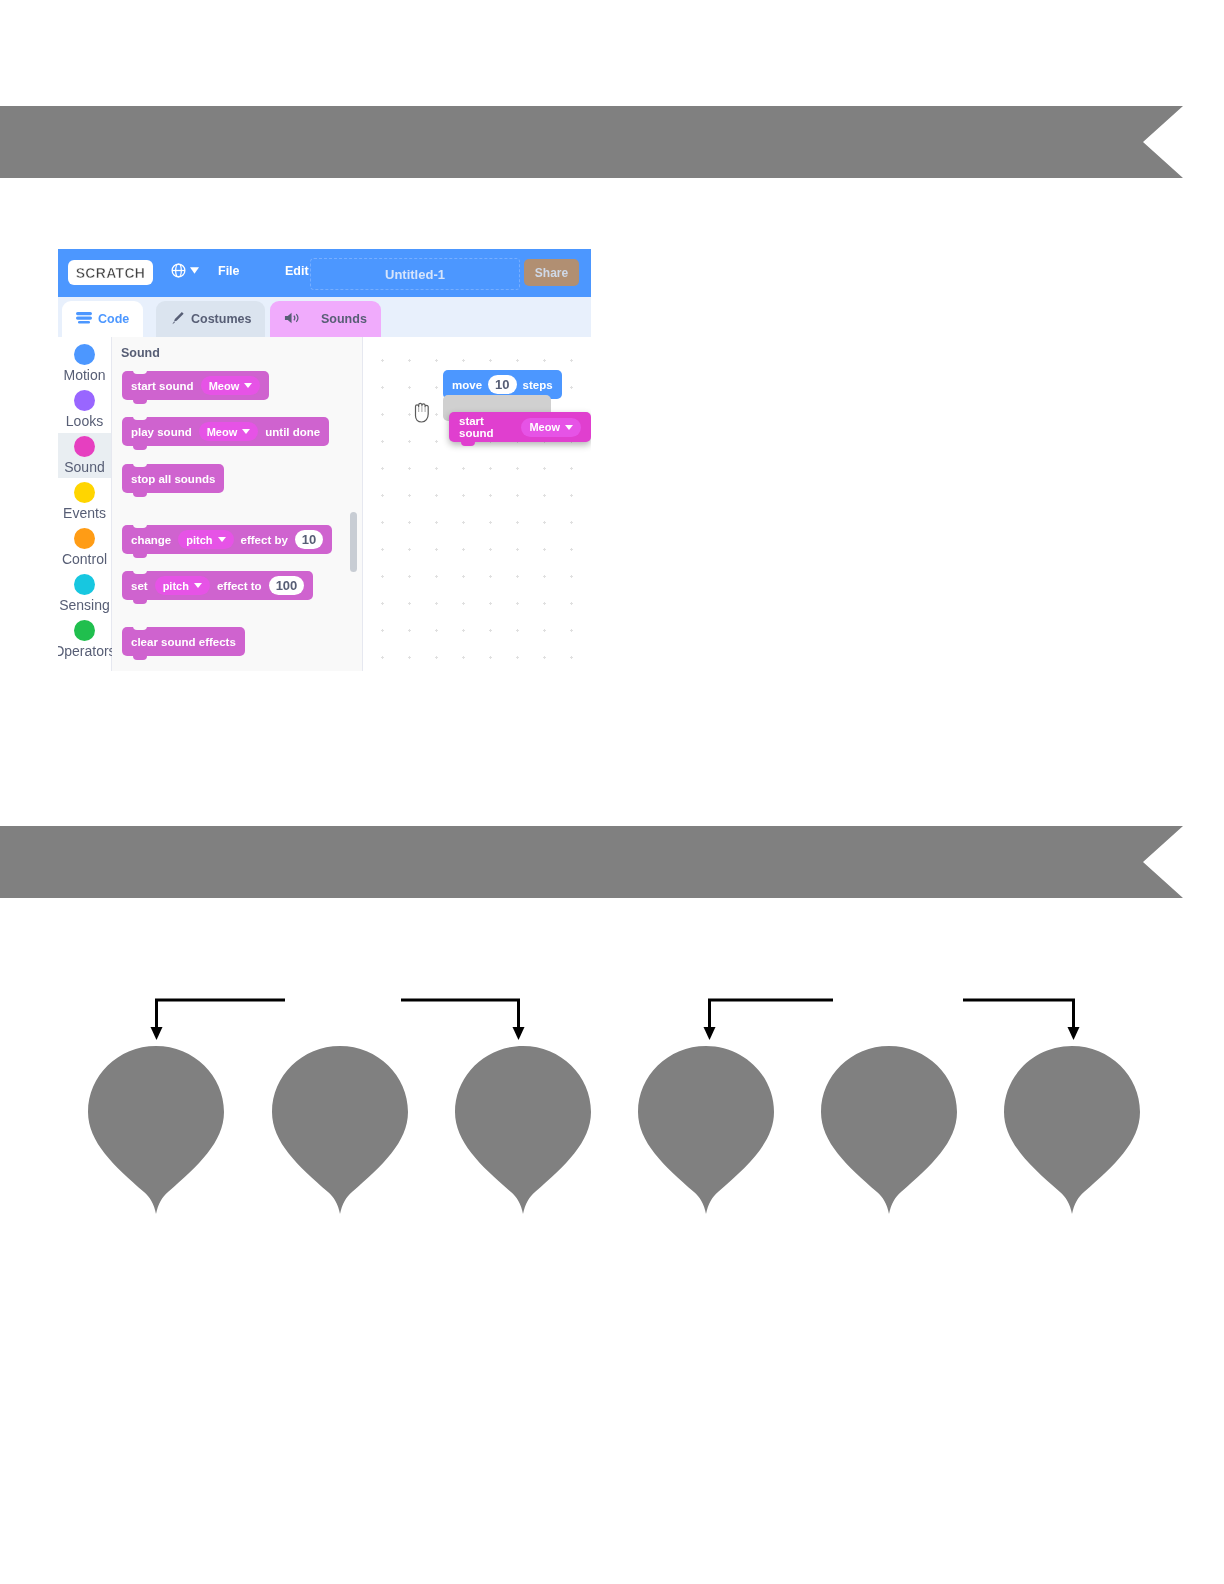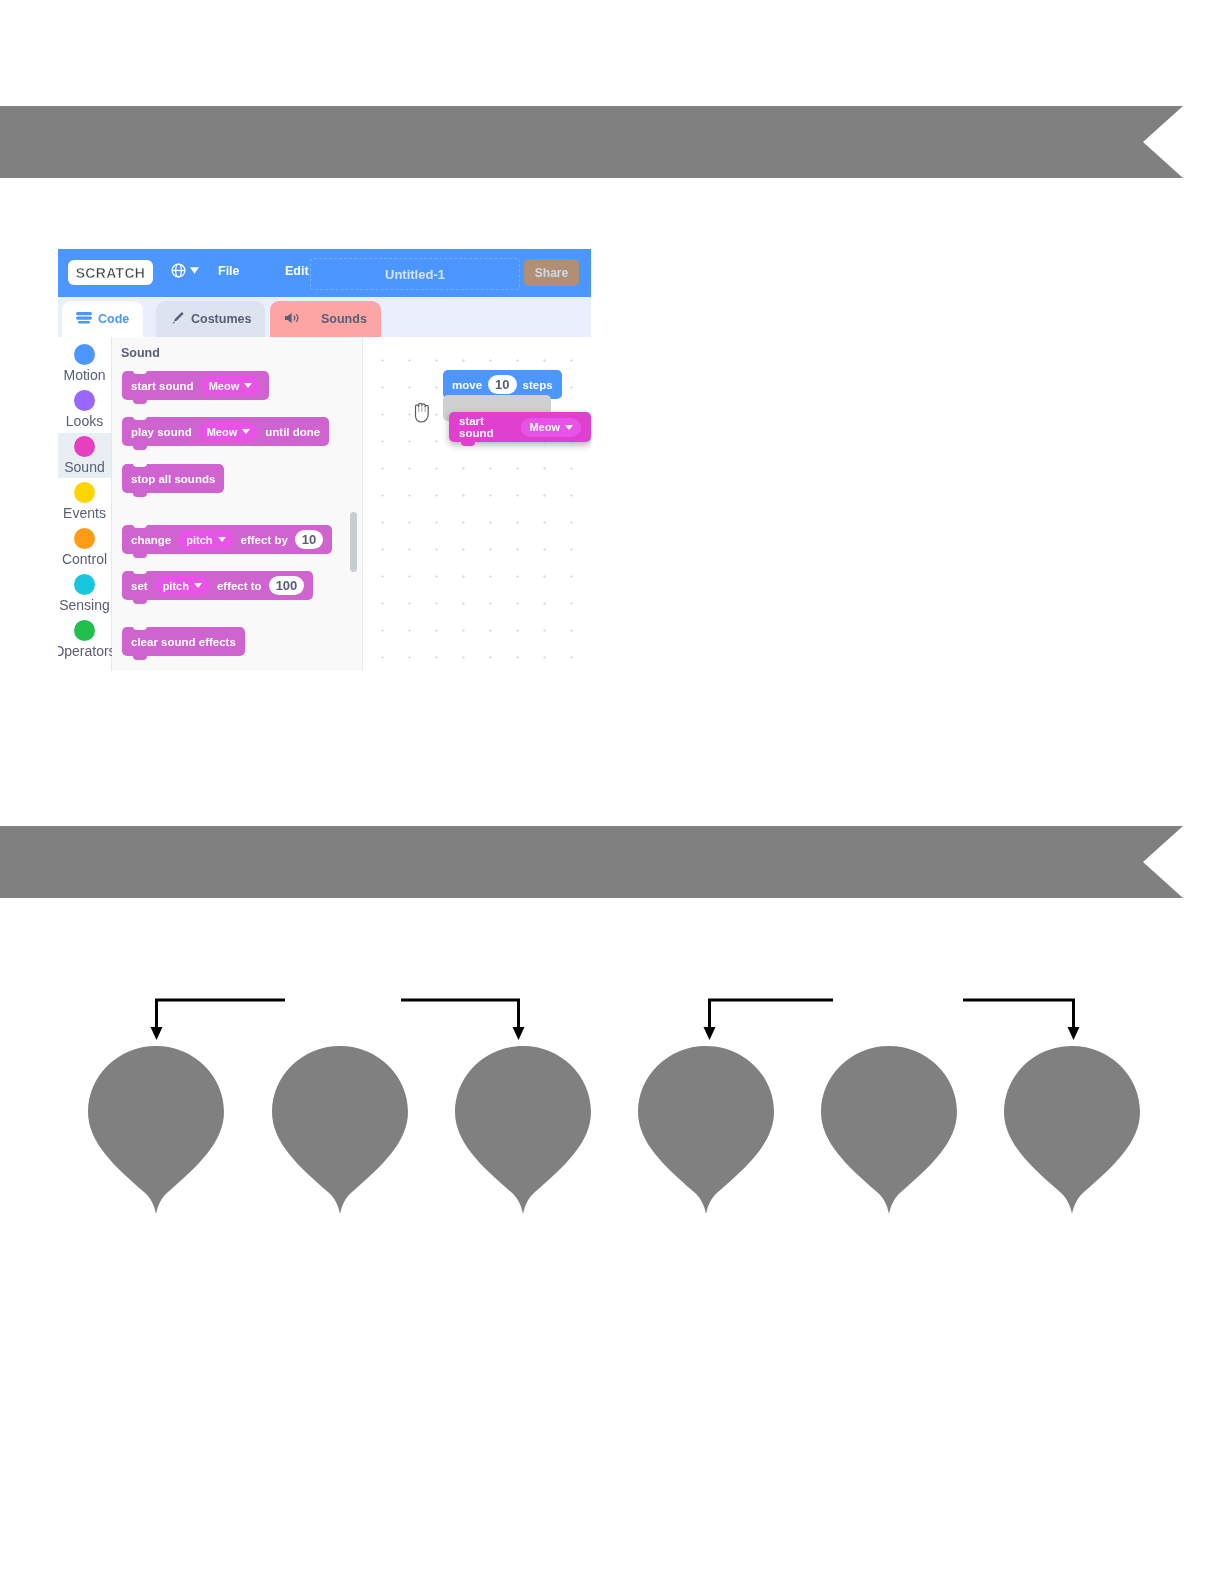--- a/index.html
+++ b/index.html
@@ -49,21 +49,21 @@
   #tab-bar{position:absolute;left:0;top:48px;width:533px;height:40px;background:#e8f0fc;}
   .tab{
     position:absolute;top:4px;height:36px;border-radius:9px 9px 0 0;
     display:flex;align-items:center;gap:6px;padding:0 14px;box-sizing:border-box;
   }
   .tab span{font-size:12.5px;font-weight:bold;}
   #tab-code{left:4px;background:#ffffff;text-align:center;}
   #tab-code span{color:#4c97ff;}
   #tab-costumes{left:98px;background:#dbe4ef;}
   #tab-costumes span{color:#575e75;}
-  #tab-sounds{left:212px;background:#fca5a5;gap:20px;}
+  #tab-sounds{left:212px;background:#f0abfc;gap:20px;}
   #tab-sounds span{color:#575e75;}
 
   #editor-body{position:absolute;left:0;top:88px;width:533px;height:334px;background:#ffffff;}
   #category-col{
     position:absolute;left:0;top:0;width:53px;height:334px;background:#ffffff;
     border-right:1px solid #e6e8f0;
   }
   .cat{
     position:absolute;left:0;width:53px;height:45px;
     display:flex;flex-direction:column;align-items:center;justify-content:center;gap:2px;

